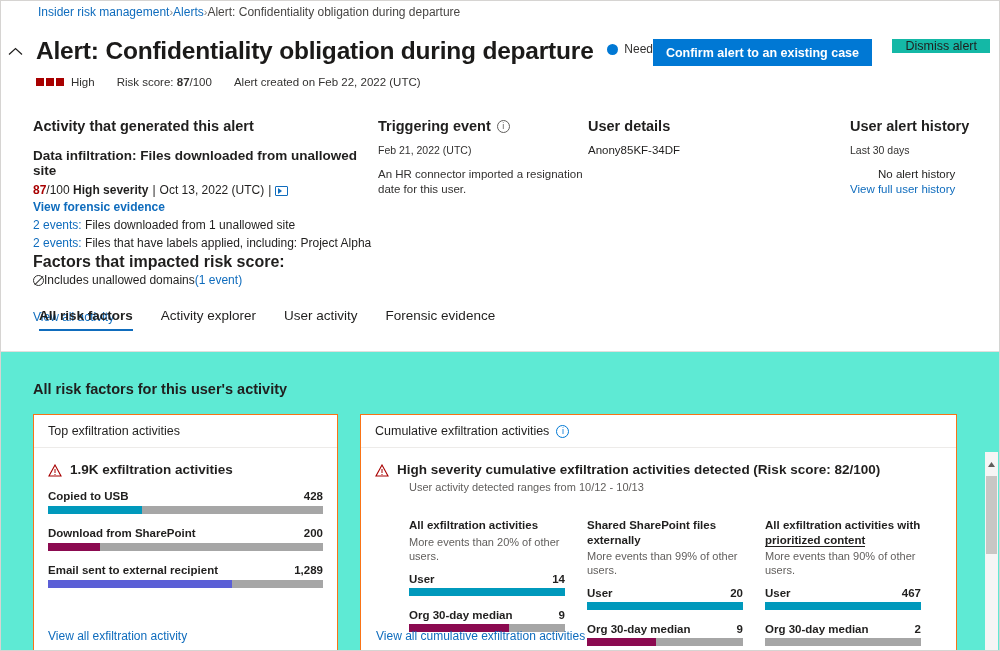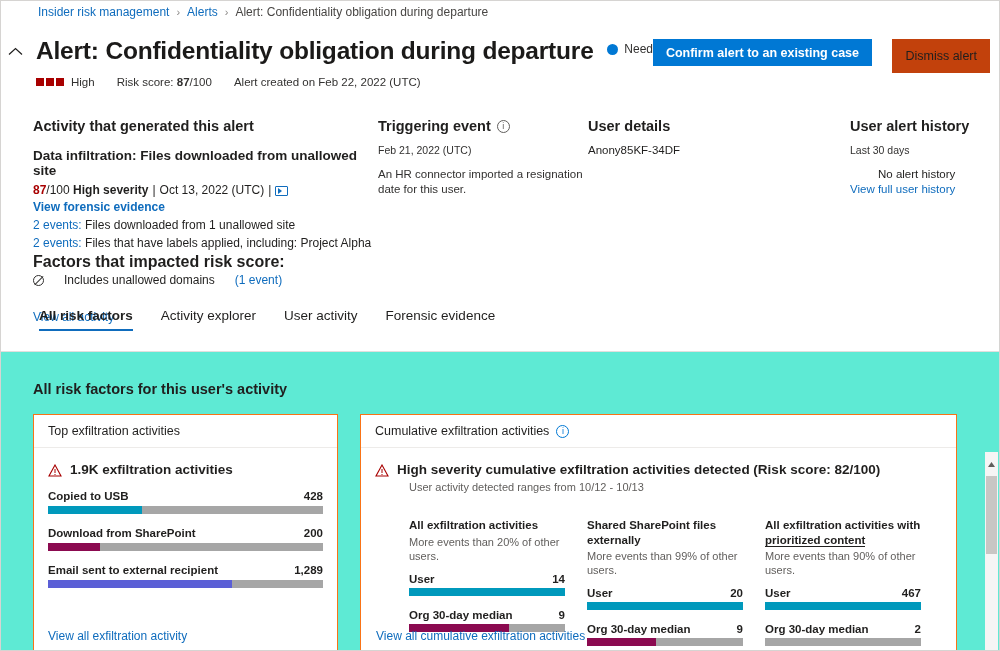--- a/index.html
+++ b/index.html
@@ -9,21 +9,21 @@
     background: #ffffff;
     color: #201f1e;
     overflow: hidden;
   }
   .page { position: relative; width: 1000px; height: 651px; background:#fff; }
 
   
   .breadcrumb {
     position: absolute; left: 38px; top: 5px;
     font-size: 12px; color: #484644;
-    display: flex; align-items: center; gap: 7px;
+    display: flex; align-items: center; 
     white-space: nowrap;
   }
   .bc-sep { color: #8a8886; font-size: 11px; }
   .bc-item { color: #484644; }
   .bc-item.link { cursor: pointer; }
 
   
   .collapse-chevron {
     position: absolute; left: 5px; top: 43px;
     width: 22px; height: 18px; cursor: pointer;
@@ -59,22 +59,22 @@
   .btn-primary {
     position: absolute; right: 128px; top: 39px;
     height: 27px; padding: 0 13px;
     background: #0078d4; color: #fff;
     border: none; font-size: 12.5px; font-weight: bold;
     font-family: inherit; cursor: pointer;
     display: flex; align-items: center;
   }
   .btn-secondary {
     position: absolute; right: 10px; top: 39px;
-    height: 34px; padding: 0 13px;
-    background: #c2410c; color: #201f1e;
+    height: 14px; padding: 0 13px;
+    background: #14b8a6; color: #201f1e;
     border: none; font-size: 12.5px;
     font-family: inherit; cursor: pointer;
     display: flex; align-items: center;
   }
 
   
   .summary { position: absolute; left: 0; top: 118px; width: 1000px; }
   .col { position: absolute; top: 0; }
   .col-h {
     font-size: 14.5px; font-weight: bold; color:#201f1e;
@@ -115,21 +115,21 @@
   }
   .vid-icon::after{
     content:""; position:absolute; left:2px; top:1.5px;
     border-left:4px solid #0f6cbd; border-top:3px solid transparent;
     border-bottom:3px solid transparent;
   }
   .ev-line { font-size:12px; line-height:18px; }
   .ev-count { color:#0f6cbd; cursor:pointer; }
   .ev-text { color:#201f1e; }
   .factors-h { font-size:16px; font-weight:bold; margin-top:1px; }
-  .factor-line { font-size:12px; display:flex; align-items:center; gap:20px; line-height:18px;}
+  .factor-line { font-size:12px; display:flex; align-items:center; gap:0; line-height:18px;}
   .ban-icon {
     width:11px; height:11px; border-radius:50%;
     border:1.3px solid #323130; position:relative; display:inline-block;
     flex: none;
   }
   .ban-icon::after{
     content:""; position:absolute; left:-1px; top:4px;
     width:12px; height:1.3px; background:#323130;
     transform: rotate(-45deg);
   }

